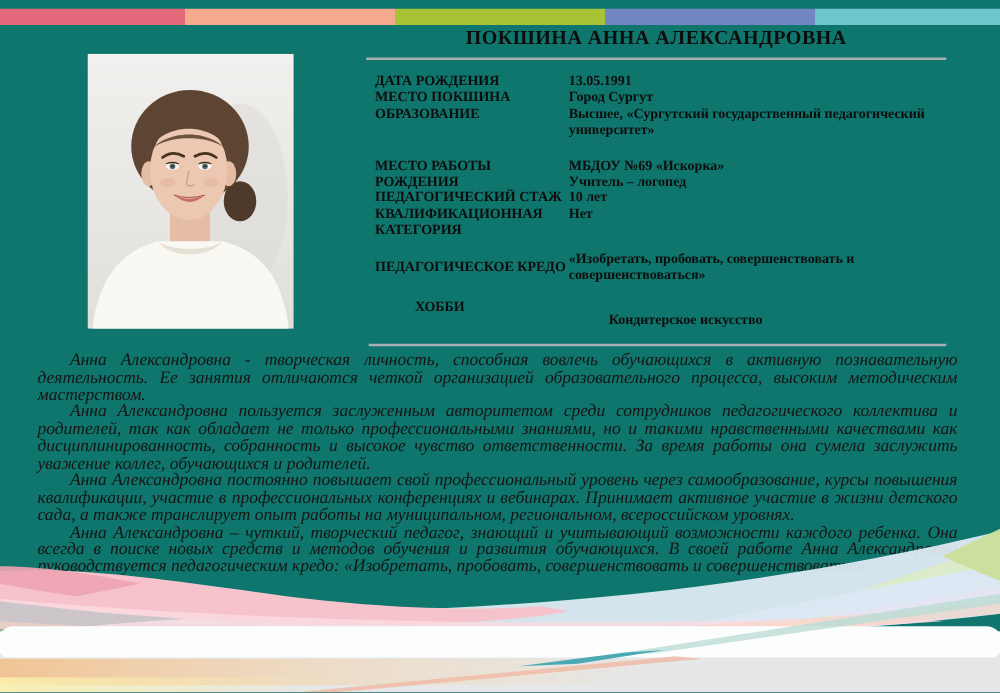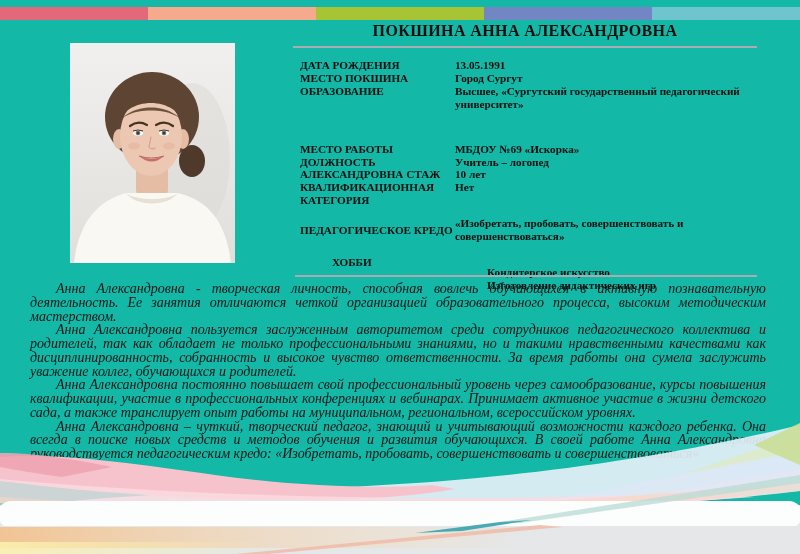--- a/index.html
+++ b/index.html
@@ -1,20 +1,20 @@
 <!DOCTYPE html>
 <html lang="ru"><head>
 <meta charset="utf-8">
 <style>
   html,body{margin:0;padding:0;}
   body{background:#888;}
   .page{
     position:relative;
     width:800px;height:554px;
-    background:#14b8a6;
+    background:#0f766e;
     overflow:hidden;
     font-family:"Liberation Serif","DejaVu Serif",serif;
     color:#111;
     margin:0 auto;
   }
   
   .topbar{position:absolute;left:0;top:7px;width:800px;height:13px;display:flex;}
   .topbar span{height:100%;}
   .topbar .s1{width:148px;}
   .topbar .s2{width:168px;}
@@ -28,21 +28,21 @@
   .info{position:absolute;left:293px;top:20px;width:464px;}
   .name-title{
     text-align:center;font-weight:bold;font-size:16px;letter-spacing:.4px;
     line-height:22px;white-space:nowrap;color:#0d0d0d;
   }
   .divider{border:0;border-top:2px solid #a8adb2;margin:4px 0 0 0;height:0;}
   .fields{margin-top:11px;padding-left:7px;}
   .field-row{display:flex;align-items:flex-start;font-weight:bold;font-size:11.2px;line-height:12.9px;color:#0d0d0d;}
   .field-label{width:155px;flex:none;font-family:Liberation Serif, serif;}
   .field-value{flex:1;}
-  .row-work{margin-top:32px;}
+  .row-work{margin-top:16px;}
   .row-credo{margin-top:10px;align-items:center;}
   .row-hobby{margin-top:13px;margin-left:32px;}
   .row-hobby .field-value{padding-top:10px;}
   .field-value .vline{display:block;}
   
   .divider2{position:absolute;left:295px;top:275px;width:462px;border:0;border-top:2px solid #a8adb2;height:0;margin:0;}
   
   .essay{
     position:absolute;left:30px;top:282px;width:736px;
     font-style:italic;font-size:14px;line-height:13.75px;
@@ -130,40 +130,39 @@
       </div>
       <div class="field-row">
         <span class="field-label">ОБРАЗОВАНИЕ</span>
         <span class="field-value">Высшее, «Сургутский государственный педагогический университет»</span>
       </div>
       <div class="field-row row-work">
         <span class="field-label">МЕСТО РАБОТЫ</span>
         <span class="field-value">МБДОУ №69 «Искорка»</span>
       </div>
       <div class="field-row">
-        <span class="field-label">ДОЛЖНОСТЬ</span>
+        <span class="field-label">РОЖДЕНИЯ</span>
         <span class="field-value">Учитель – логопед</span>
       </div>
       <div class="field-row">
-        <span class="field-label">АЛЕКСАНДРОВНА СТАЖ</span>
+        <span class="field-label">ПЕДАГОГИЧЕСКИЙ СТАЖ</span>
         <span class="field-value">10 лет</span>
       </div>
       <div class="field-row">
         <span class="field-label">КВАЛИФИКАЦИОННАЯ КАТЕГОРИЯ</span>
         <span class="field-value">Нет</span>
       </div>
       <div class="field-row row-credo">
         <span class="field-label">ПЕДАГОГИЧЕСКОЕ КРЕДО</span>
         <span class="field-value">«Изобретать, пробовать, совершенствовать и совершенствоваться»</span>
       </div>
       <div class="field-row row-hobby">
         <span class="field-label">ХОББИ</span>
         <span class="field-value">
           <span class="vline">Кондитерское искусство</span>
-          <span class="vline">Изготовление дидактических игр</span>
         </span>
       </div>
     </div>
   </div>
 
   <hr class="divider2">
 
   <div class="essay">
     <p>Анна Александровна - творческая личность, способная вовлечь обучающихся в активную познавательную деятельность. Ее занятия отличаются четкой организацией образовательного процесса, высоким методическим мастерством.</p>
     <p>Анна Александровна пользуется заслуженным авторитетом среди сотрудников педагогического коллектива и родителей, так как обладает не только профессиональными знаниями, но и такими нравственными качествами как дисциплинированность, собранность и высокое чувство ответственности. За время работы она сумела заслужить уважение коллег, обучающихся и родителей.</p>

